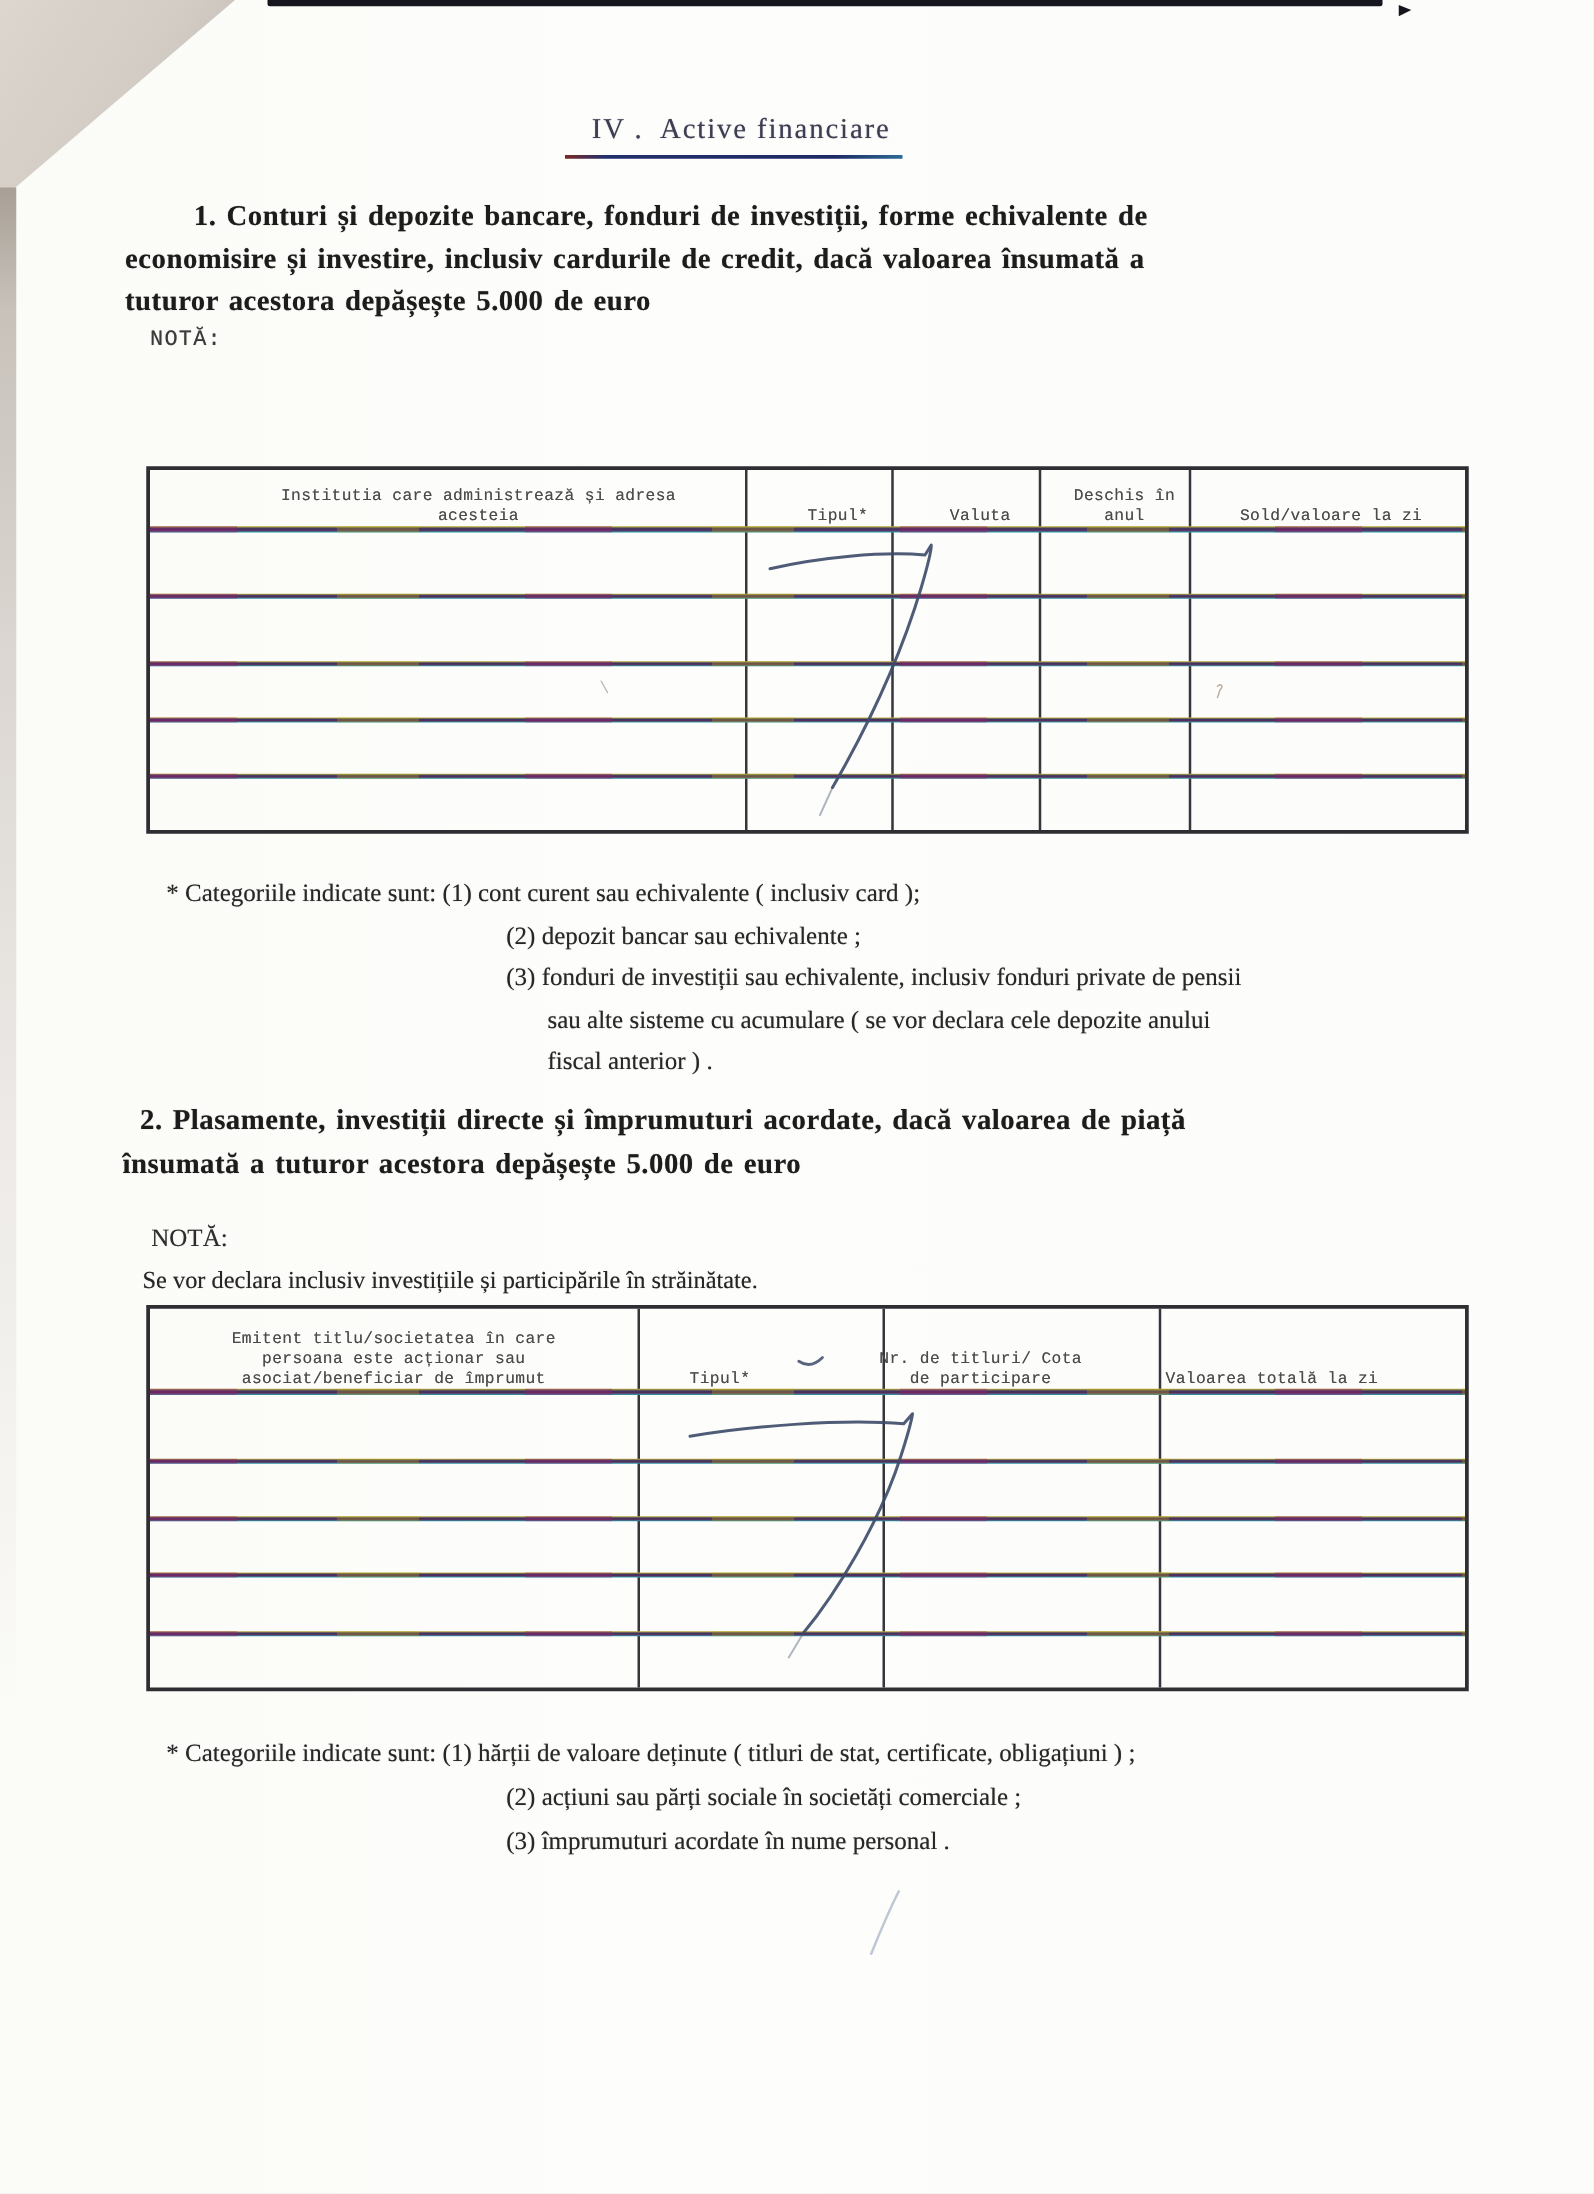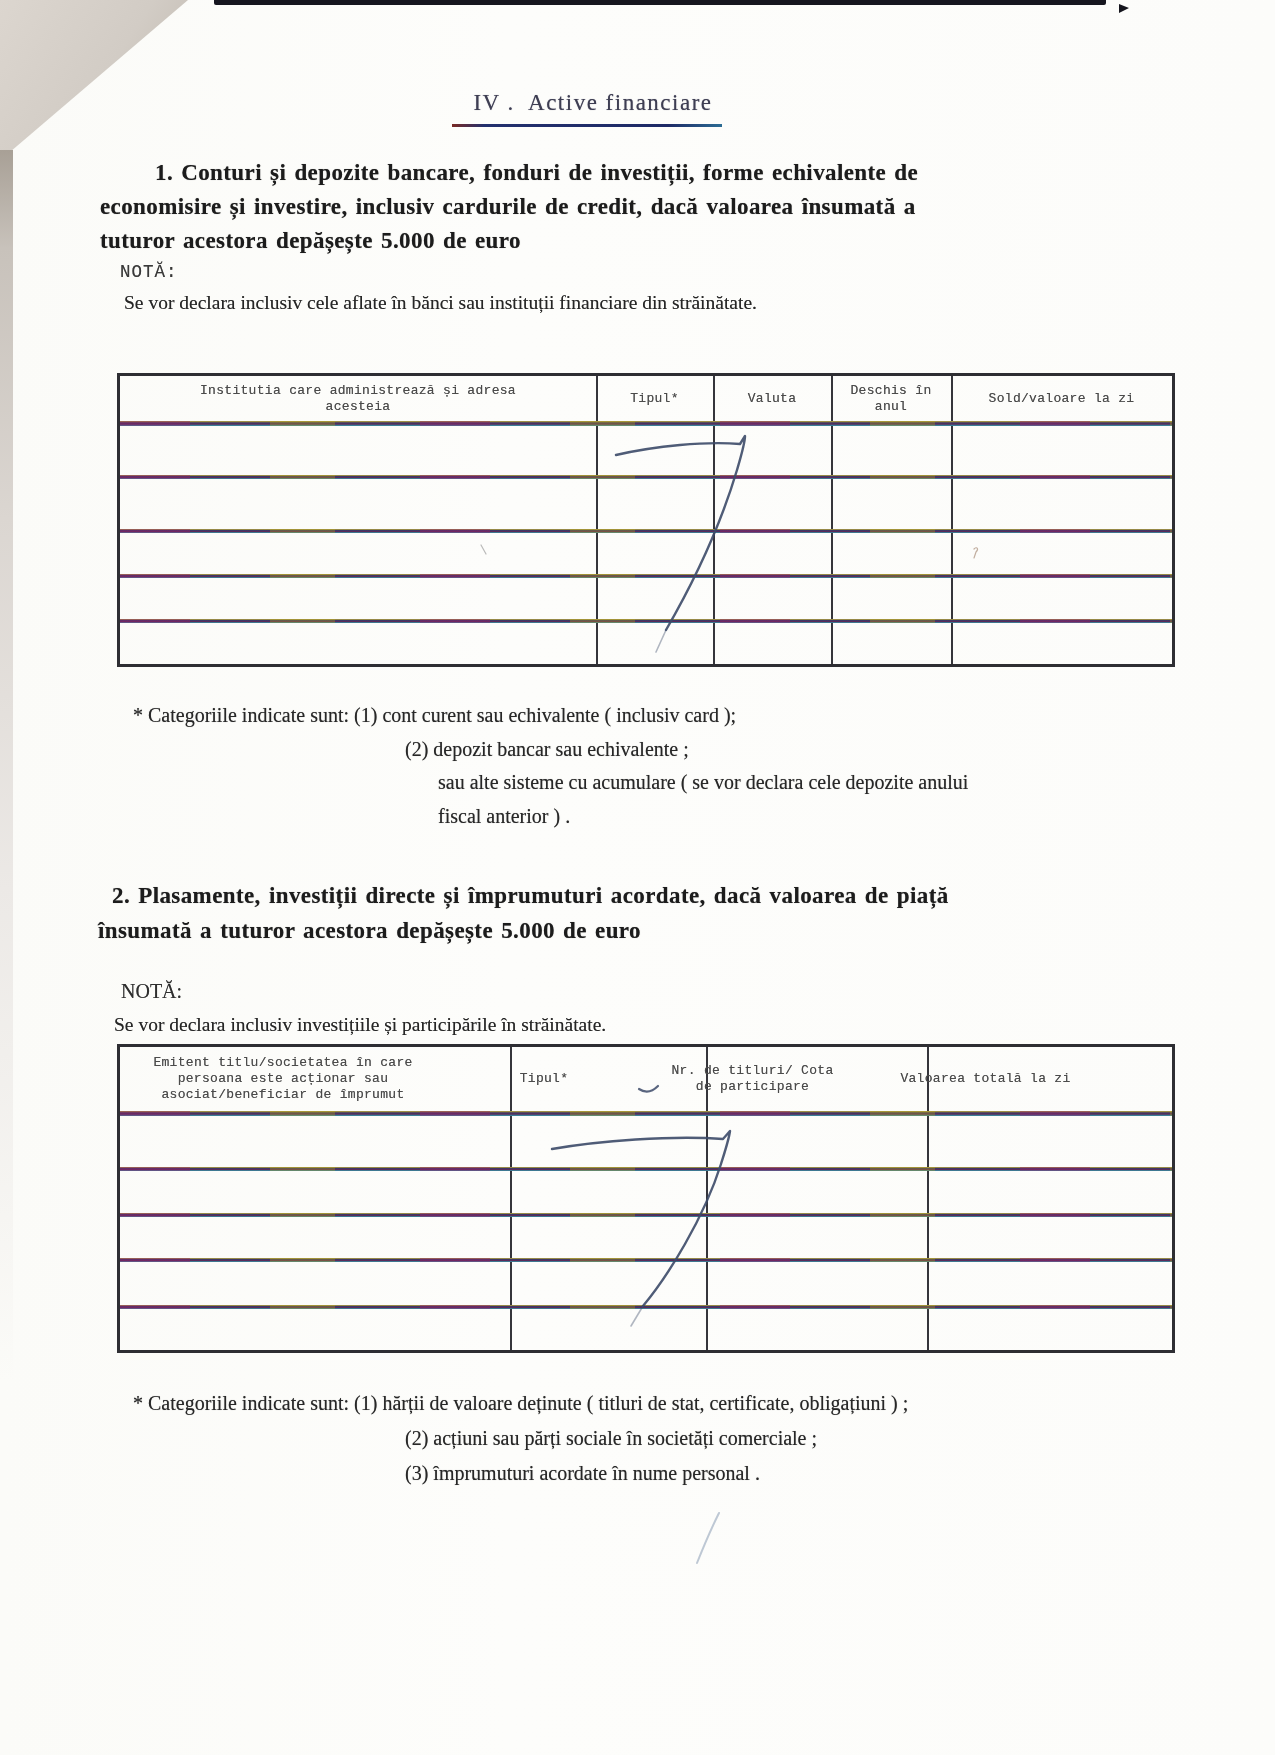--- a/index.html
+++ b/index.html
@@ -63,21 +63,21 @@
     background-image:linear-gradient(#35353b,#35353b),linear-gradient(#35353b,#35353b),
                      linear-gradient(#35353b,#35353b),linear-gradient(#35353b,#35353b);
     background-position:476px 0,593px 0,711px 0,831px 0;
   }
   .tbl2{
     left:117px;top:1044px;width:1052px;height:303px;
     background-image:linear-gradient(#35353b,#35353b),linear-gradient(#35353b,#35353b),
                      linear-gradient(#35353b,#35353b);
     background-position:390px 0,586px 0,807px 0;
   }
-  .thead{display:flex;align-items:center;}
+  .thead{display:flex;align-items:flex-end;padding-left:32px;}
   .tbl1 .thead{height:45px;}
   .tbl2 .thead{height:64px;}
   .th{
     display:flex;align-items:center;justify-content:center;text-align:center;
     font-family:"Liberation Mono",monospace;font-size:13px;color:#4b4b4b;
     letter-spacing:0.3px;line-height:16px;
     text-shadow:0 0 0.5px rgba(75,75,75,0.65);
   }
   .th span{display:inline-block;}
   .sep{
@@ -120,21 +120,20 @@
   <div class="abs title">IV .  Active financiare</div>
   <div class="abs title-underline"></div>
 
   <div class="abs h-block h1">
     <div class="ln">1. Conturi și depozite bancare, fonduri de investiții, forme echivalente de</div>
     <div class="ln">economisire și investire, inclusiv cardurile de credit, dacă valoarea însumată a</div>
     <div class="ln">tuturor acestora depășește 5.000 de euro</div>
   </div>
 
   <div class="abs note-label-mono">NOTĂ:</div>
-  <div class="abs note-text-1">Se vor declara inclusiv cele aflate în bănci sau instituții financiare din străinătate.</div>
 
   <div class="abs tbl tbl1">
     <div class="thead">
       <div class="th" style="width:476px;">
           <span style="max-width:330px;">Institutia care administrează și adresa acesteia</span>
         </div>
       <div class="th" style="width:117px;">
           <span>Tipul*</span>
         </div>
       <div class="th" style="width:118px;">
@@ -155,20 +154,21 @@
     <div class="trow" style="height:41px;"></div>
     <div class="sep"></div>
     <div class="trow" style="height:41px;"></div>
     <div class="sep"></div>
     <div class="trow" style="height:41px;"></div>
   </div>
 
   <div class="abs fn fn1">
     <div class="ind0">* Categoriile indicate sunt: (1) cont curent sau echivalente ( inclusiv card );</div>
     <div class="ind1">(2) depozit bancar sau echivalente ;</div>
+    <div class="ind1">(3) fonduri de investiții sau echivalente, inclusiv fonduri private de pensii</div>
     <div class="ind2">sau alte sisteme cu acumulare ( se vor declara cele depozite anului</div>
     <div class="ind2">fiscal anterior ) .</div>
   </div>
 
   <div class="abs h-block h2">
     <div class="ln">2. Plasamente, investiții directe și împrumuturi acordate, dacă valoarea de piață</div>
     <div class="ln">însumată a tuturor acestora depășește 5.000 de euro</div>
   </div>
 
   <div class="abs note-label-2">NOTĂ:</div>

